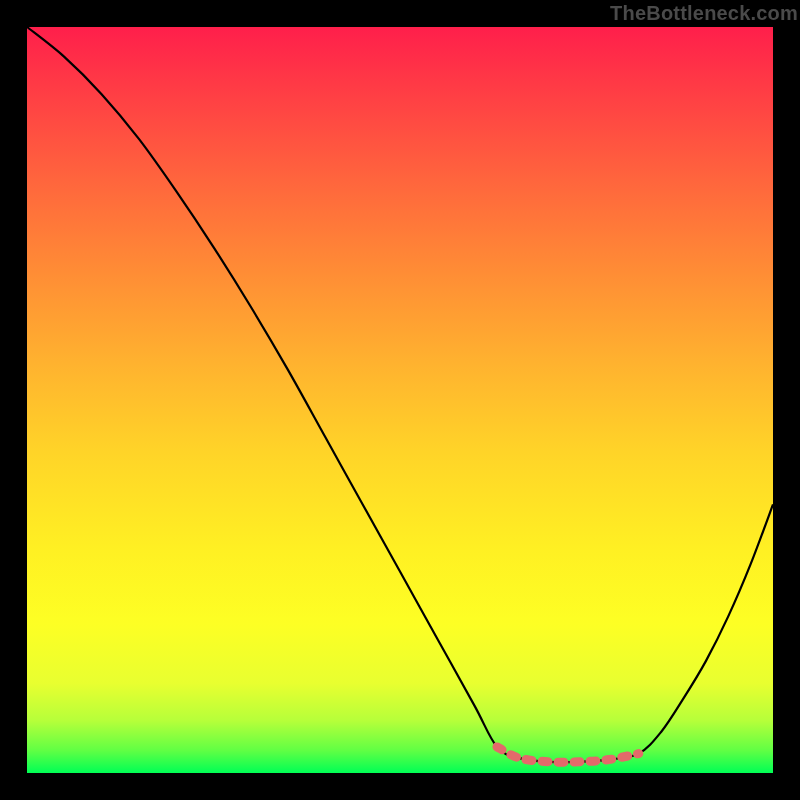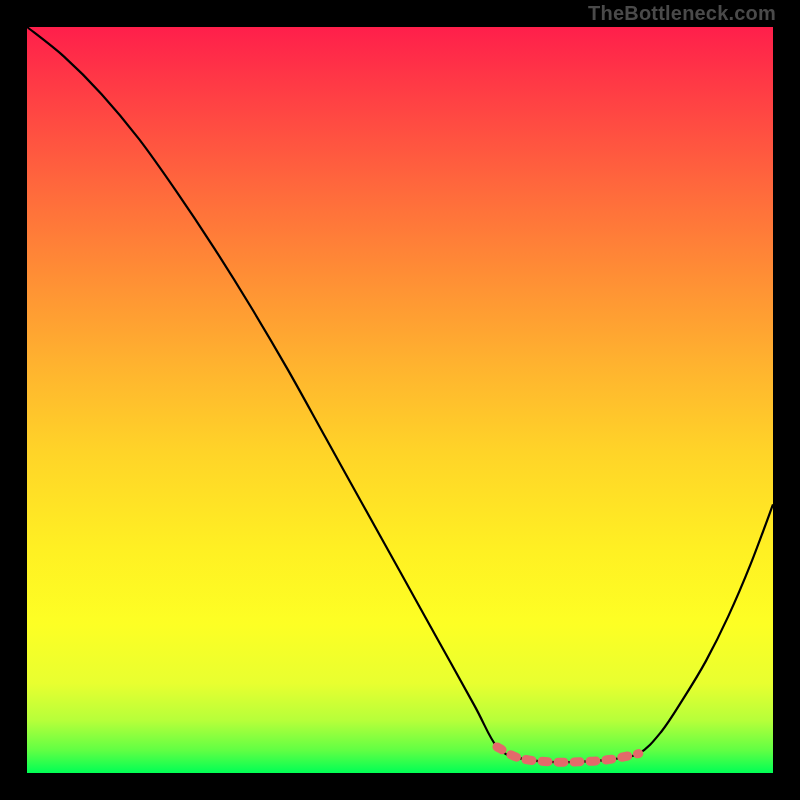--- a/index.html
+++ b/index.html
@@ -12,21 +12,21 @@
     font-family: Arial, Helvetica, sans-serif;
   }
   .page {
     position: relative;
     width: 800px;
     height: 800px;
   }
   .brand {
     position: absolute;
     top: 2px;
-    right: 24px;
+    right: 2px;
     font-size: 20px;
     font-weight: 600;
     color: #4a4a4a;
     letter-spacing: 0.2px;
     user-select: none;
     text-align: right;
   }
   .plot-area {
     position: absolute;
     left: 27px;

